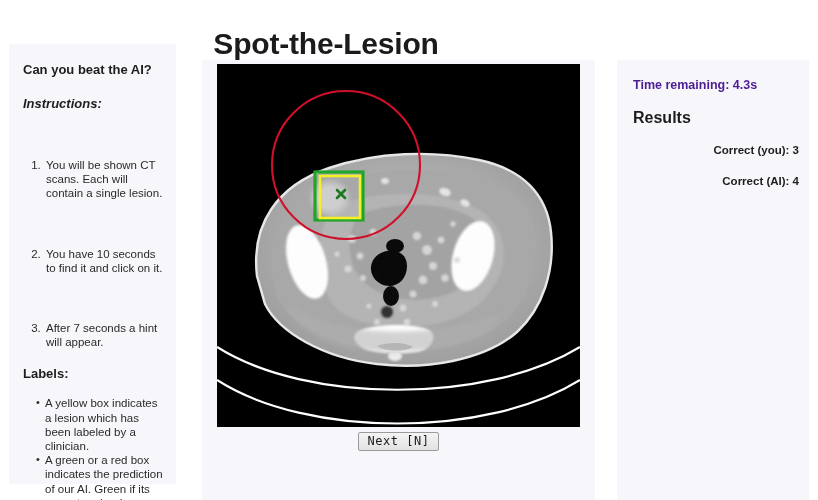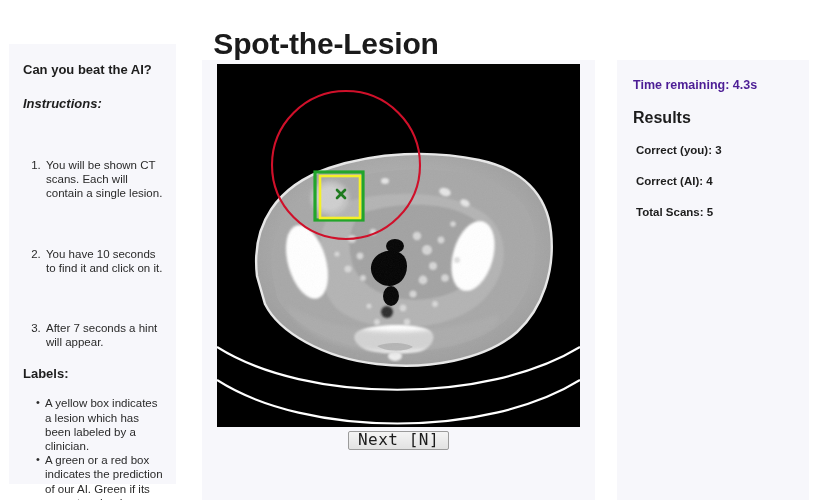--- a/index.html
+++ b/index.html
@@ -85,21 +85,21 @@
 
   #next-row {
     position: absolute;
     left: 0; top: 371px;
     width: 393px;
     text-align: center;
   }
   .next-btn {
     display: inline-block;
     font-family: "DejaVu Sans Mono", monospace;
-    font-size: 16px;
+    font-size: 12px;
     color: #1c1c1c;
     background: linear-gradient(#f4f4f4, #e2e2e2);
     border: 1px solid #9b9b9b;
     border-radius: 2px;
     padding: 2px 9px 3px 9px;
     line-height: 12px;
     letter-spacing: 0.5px;
     cursor: pointer;
   }
 
@@ -116,22 +116,23 @@
     font-size: 16px;
     font-weight: bold;
     color: #1d1d1d;
     margin: 0 0 17px 0;
     line-height: 16px;
   }
   .stat {
     font-size: 11.5px;
     font-weight: bold;
     color: #1d1d1d;
-    margin: 0 0 17px 3px;
+    margin: 0 0 17px 16px;
     line-height: 14px;
+    text-align: right;
   }
 </style>
 </head>
 <body>
 
 <div id="app">
 
   <h1 class="page-title">Spot-the-Lesion</h1>
 
   <div class="panel" id="left-panel">
@@ -306,17 +307,16 @@
       <span class="next-btn">Next [N]</span>
     </div>
   </div>
 
   <div class="panel" id="right-panel">
     <div class="right-inner">
       <div class="timer">Time remaining: 4.3s</div>
       <div class="results-h">Results</div>
       <div class="stat">Correct (you): 3</div>
       <div class="stat">Correct (AI): 4</div>
-      <div class="stat">Total Scans: 5</div>
     </div>
   </div>
 
 </div>
 
 </body></html>

